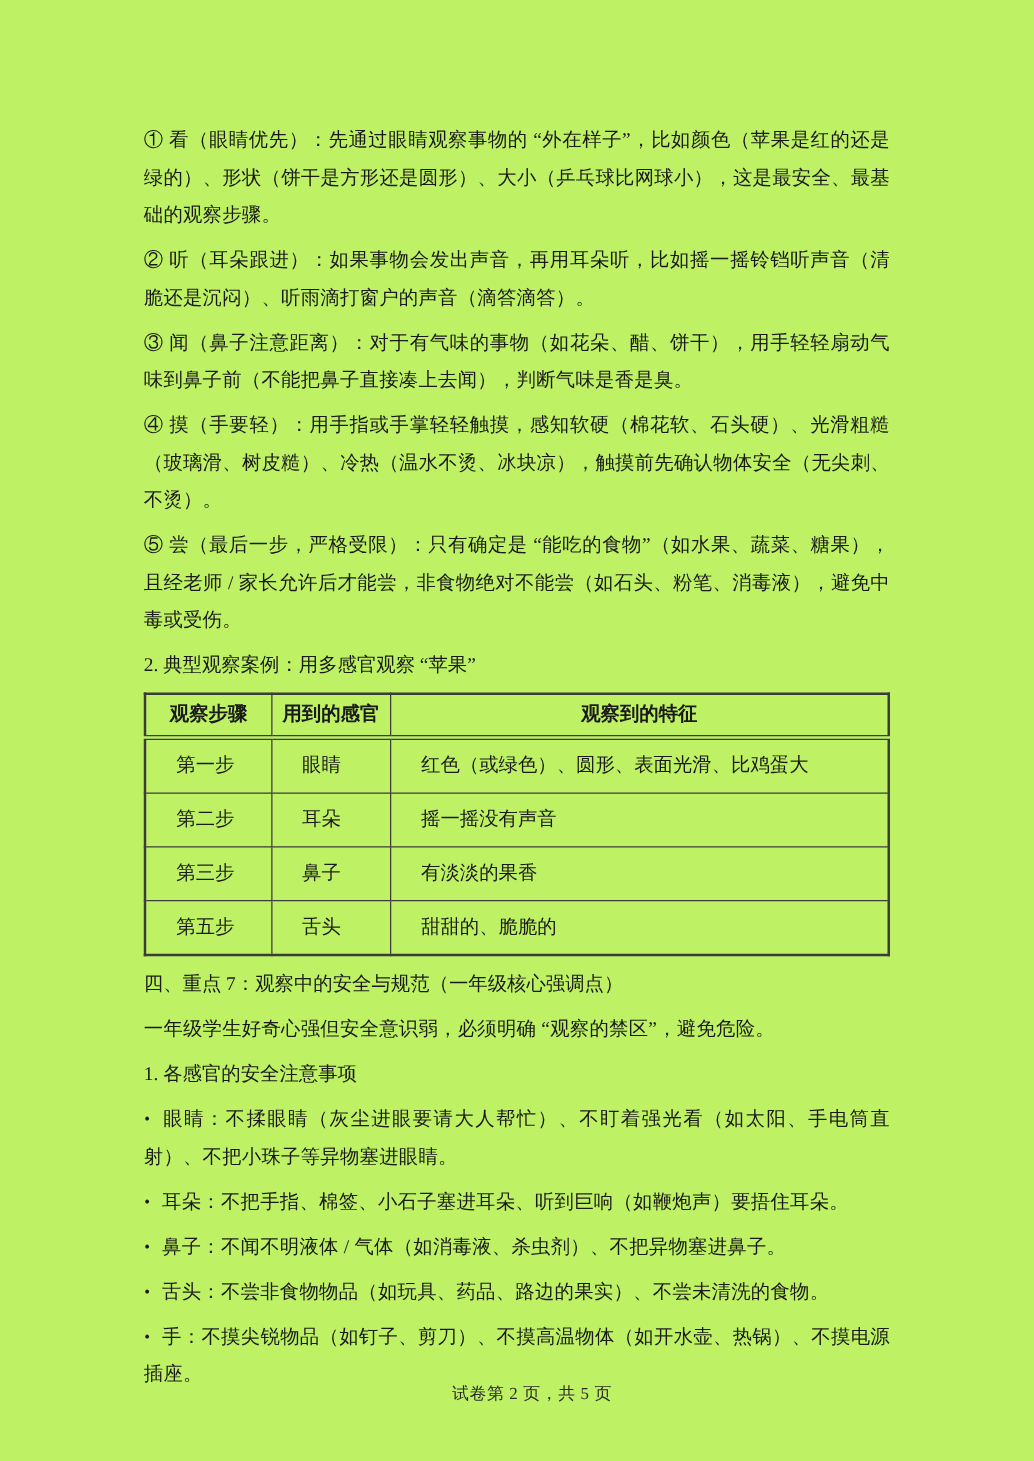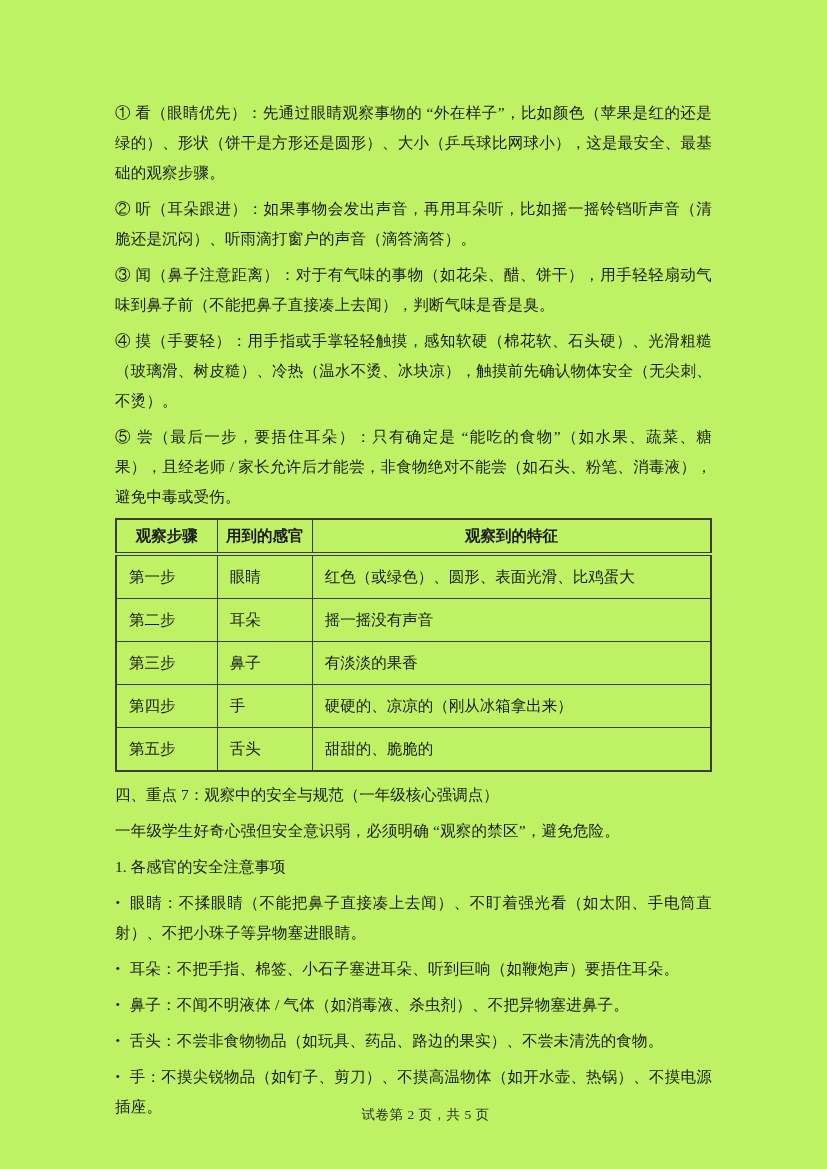--- a/index.html
+++ b/index.html
@@ -46,21 +46,21 @@
     font-weight: bold;
     text-align: center;
     padding: 6px 4px;
     line-height: 20px;
   }
   table.obs-table td {
     border: 1px solid #3c3c3c;
     font-size: 15.5px;
     font-weight: normal;
     text-align: left;
-    padding: 11px 8px 11px 12px;
+    padding: 11px 8px 11px 24px;
     line-height: 20px;
     vertical-align: middle;
   }
   .col-step   { width: 17%; }
   .col-sense  { width: 16%; }
   .col-feature{ width: 67%; margin-left: 12px; }
   .bullet {
     font-size: 15.5px;
     line-height: 30px;
     margin: 0 0 6px 0;
@@ -86,22 +86,23 @@
 </head>
 <body>
 
 <div class="page">
   <div class="content">
 
     <p class="para">① 看（眼睛优先）：先通过眼睛观察事物的 “外在样子”，比如颜色（苹果是红的还是绿的）、形状（饼干是方形还是圆形）、大小（乒乓球比网球小），这是最安全、最基础的观察步骤。</p>
     <p class="para">② 听（耳朵跟进）：如果事物会发出声音，再用耳朵听，比如摇一摇铃铛听声音（清脆还是沉闷）、听雨滴打窗户的声音（滴答滴答）。</p>
     <p class="para">③ 闻（鼻子注意距离）：对于有气味的事物（如花朵、醋、饼干），用手轻轻扇动气味到鼻子前（不能把鼻子直接凑上去闻），判断气味是香是臭。</p>
     <p class="para">④ 摸（手要轻）：用手指或手掌轻轻触摸，感知软硬（棉花软、石头硬）、光滑粗糙（玻璃滑、树皮糙）、冷热（温水不烫、冰块凉），触摸前先确认物体安全（无尖刺、不烫）。</p>
-    <p class="para">⑤ 尝（最后一步，要捂住耳朵）：只有确定是 “能吃的食物”（如水果、蔬菜、糖果），且经老师 / 家长允许后才能尝，非食物绝对不能尝（如石头、粉笔、消毒液），避免中毒或受伤。</p>
+    <p class="para">⑤ 尝（最后一步，严格受限）：只有确定是 “能吃的食物”（如水果、蔬菜、糖果），且经老师 / 家长允许后才能尝，非食物绝对不能尝（如石头、粉笔、消毒液），避免中毒或受伤。</p>
 
+    <p class="heading-line">2. 典型观察案例：用多感官观察 “苹果”</p>
 
     <table class="obs-table">
       <thead>
         <tr>
           <th class="col-step">观察步骤</th>
           <th class="col-sense">用到的感官</th>
           <th class="col-feature">观察到的特征</th>
         </tr>
       </thead>
       <tbody>
@@ -114,37 +115,32 @@
           <td>第二步</td>
           <td>耳朵</td>
           <td>摇一摇没有声音</td>
         </tr>
         <tr>
           <td>第三步</td>
           <td>鼻子</td>
           <td>有淡淡的果香</td>
         </tr>
         <tr>
-          <td>第四步</td>
-          <td>手</td>
-          <td>硬硬的、凉凉的（刚从冰箱拿出来）</td>
-        </tr>
-        <tr>
           <td>第五步</td>
           <td>舌头</td>
           <td>甜甜的、脆脆的</td>
         </tr>
       </tbody>
     </table>
 
     <p class="heading-line">四、重点 7：观察中的安全与规范（一年级核心强调点）</p>
     <p class="para">一年级学生好奇心强但安全意识弱，必须明确 “观察的禁区”，避免危险。</p>
     <p class="heading-line">1. 各感官的安全注意事项</p>
 
-    <p class="bullet"><span class="bullet-mark">•</span><span>眼睛：不揉眼睛（不能把鼻子直接凑上去闻）、不盯着强光看（如太阳、手电筒直射）、不把小珠子等异物塞进眼睛。</span></p>
+    <p class="bullet"><span class="bullet-mark">•</span><span>眼睛：不揉眼睛（灰尘进眼要请大人帮忙）、不盯着强光看（如太阳、手电筒直射）、不把小珠子等异物塞进眼睛。</span></p>
 
     <p class="bullet"><span class="bullet-mark">•</span><span>耳朵：不把手指、棉签、小石子塞进耳朵、听到巨响（如鞭炮声）要捂住耳朵。</span></p>
 
     <p class="bullet"><span class="bullet-mark">•</span><span>鼻子：不闻不明液体 / 气体（如消毒液、杀虫剂）、不把异物塞进鼻子。</span></p>
 
     <p class="bullet"><span class="bullet-mark">•</span><span>舌头：不尝非食物物品（如玩具、药品、路边的果实）、不尝未清洗的食物。</span></p>
 
     <p class="bullet"><span class="bullet-mark">•</span><span>手：不摸尖锐物品（如钉子、剪刀）、不摸高温物体（如开水壶、热锅）、不摸电源插座。</span></p>
 
   </div>

